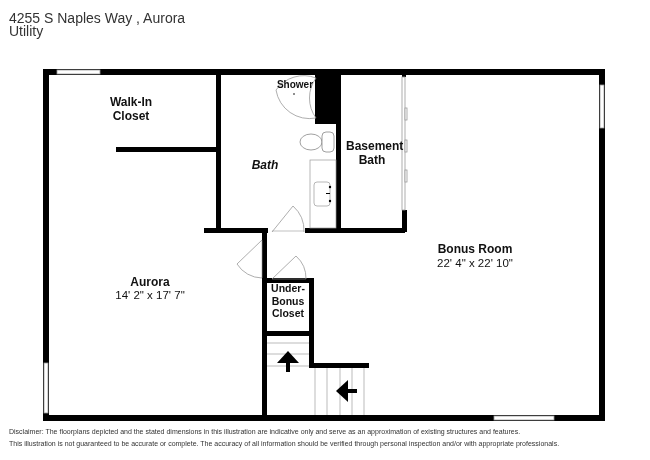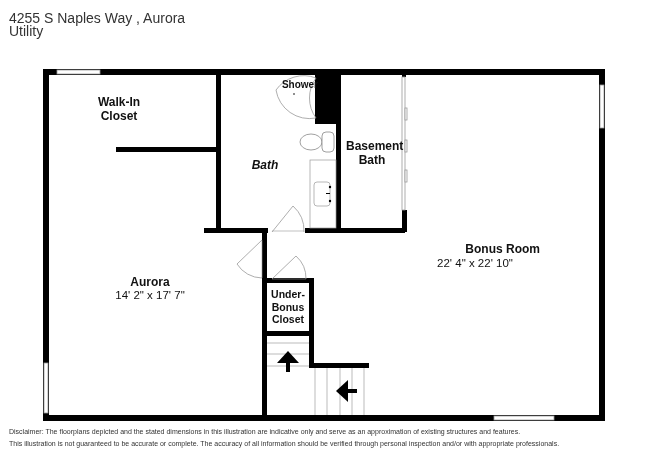--- a/index.html
+++ b/index.html
@@ -105,40 +105,40 @@
   <g fill="#000">
     <polygon points="288,351 277,363 299,363"></polygon>
     <rect x="286" y="362" width="4" height="10"></rect>
   </g>
   <g fill="#000">
     <polygon points="336,391 348,380 348,402"></polygon>
     <rect x="347" y="389" width="10" height="4"></rect>
   </g>
 </svg>
 
-<div class="lbl" style="left:88px;top:95px;width:62px;font-size:12px;">
+<div class="lbl" style="left:100px;top:95px;width:62px;font-size:12px;">
   <div>Walk-In</div>
   <div>Closet</div>
 </div>
 
-<div class="lbl" style="left:272px;top:79px;width:46px;font-size:10px;text-align:right;">Shower</div>
+<div class="lbl" style="left:272px;top:79px;width:46px;font-size:10px;">Shower</div>
 
 <div class="lbl" style="left:240px;top:158px;width:50px;font-size:12px;font-style:italic;">Bath</div>
 
 <div class="lbl" style="left:346px;top:139px;width:52px;font-size:12px;">
   <div>Basement</div>
   <div>Bath</div>
 </div>
 
-<div class="lbl" style="left:410px;top:242px;width:130px;font-size:12px;text-align:right;">Bonus Room</div>
+<div class="lbl" style="left:410px;top:242px;width:130px;font-size:12px;">Bonus Room</div>
 <div class="dim" style="left:410px;top:257px;width:130px;font-size:11.5px;">22' 4" x 22' 10"</div>
 
 <div class="lbl" style="left:100px;top:275px;width:100px;font-size:12px;">Aurora</div>
 <div class="dim" style="left:100px;top:289px;width:100px;font-size:11.5px;">14' 2" x 17' 7"</div>
 
-<div class="lbl" style="left:265px;top:288px;width:46px;font-size:10.5px;">
+<div class="lbl" style="left:265px;top:282px;width:46px;font-size:10.5px;">
   <div>Under-</div>
   <div>Bonus</div>
   <div>Closet</div>
 </div>
 
 <div class="disc" style="top:428px;">Disclaimer: The floorplans depicted and the stated dimensions in this illustration are indicative only and serve as an approximation of existing structures and features.</div>
 <div class="disc" style="top:440px;">This illustration is not guaranteed to be accurate or complete. The accuracy of all information should be verified through personal inspection and/or with appropriate professionals.</div>
 
 </body></html>

